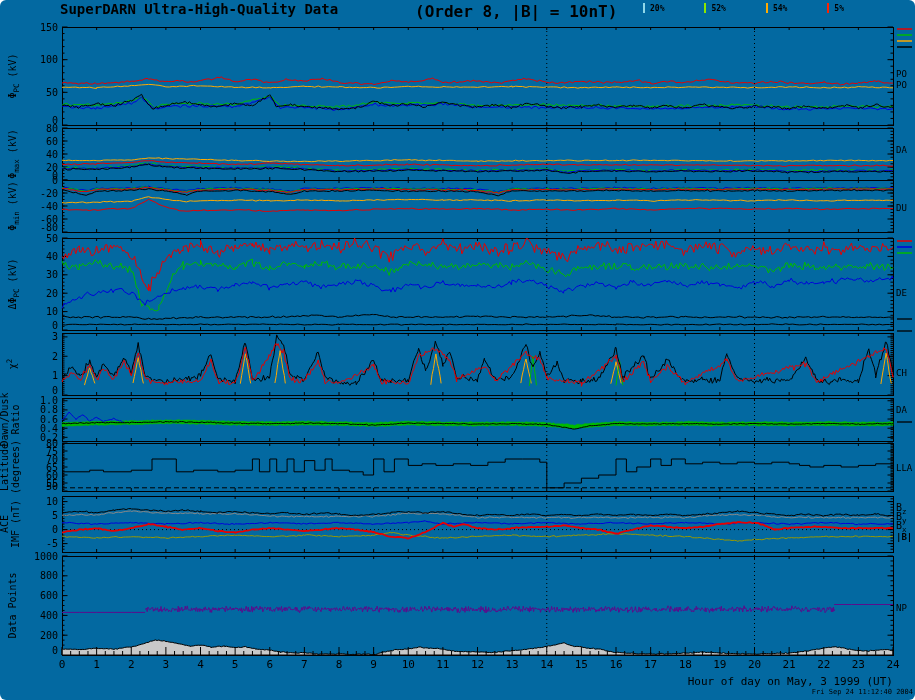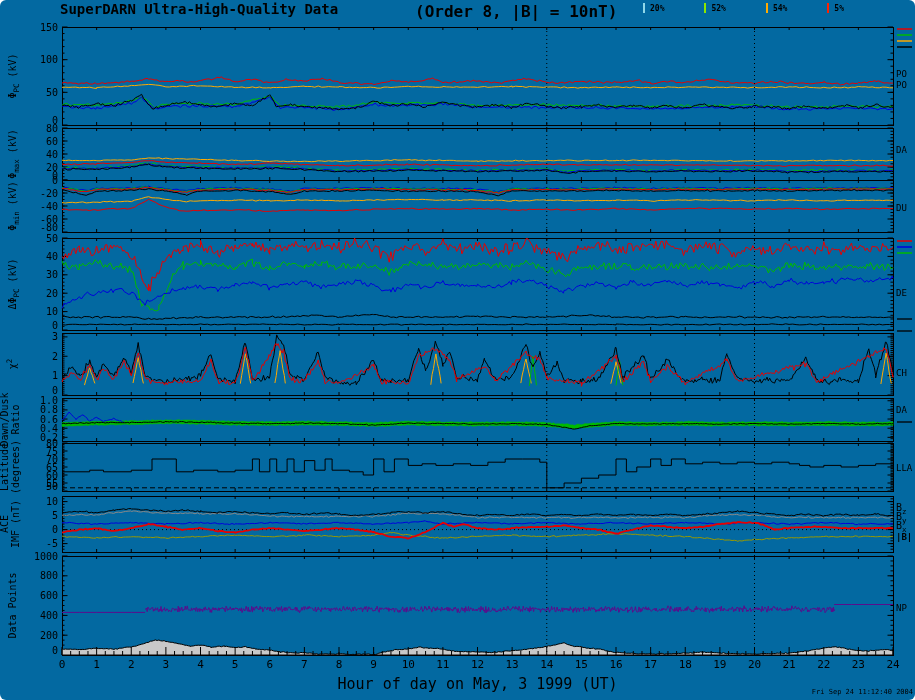--- a/index.html
+++ b/index.html
@@ -6,21 +6,21 @@
   .fig{position:relative;width:915px;height:700px;background:#0369a1;overflow:hidden;
        font-family:"DejaVu Sans Mono",monospace;color:#000;border-radius:6px;}
   .hdr{position:absolute;top:0;left:0;width:915px;height:20px;}
   .title{position:absolute;left:60px;top:1px;font-size:14px;font-weight:bold;white-space:pre;}
   .subtitle{position:absolute;left:415px;top:2px;font-size:16px;font-weight:bold;white-space:pre;}
   .legend{position:absolute;left:643px;top:3px;display:flex;gap:40px;}
   .legend-item{display:flex;align-items:center;gap:5px;font-size:8px;font-weight:bold;}
   .swatch{width:2px;height:10px;display:inline-block;}
   svg{position:absolute;top:0;left:0;}
   svg text{font-family:"DejaVu Sans Mono",monospace;fill:#000;}
-  .xlabel{position:absolute;left:62px;top:675px;width:831px;text-align:center;font-size:15px;}
+  .xlabel{position:absolute;left:62px;top:675px;width:831px;text-align:right;font-size:11px;}
   .stamp{position:absolute;right:2px;top:688px;font-size:7px;margin-left:16px;}
 </style>
 </head>
 <body>
 
 <div class="fig">
   <div class="hdr">
     <span class="title">SuperDARN Ultra-High-Quality Data</span>
     <span class="subtitle">(Order 8, |B| = 10nT)</span>
     <div class="legend" id="legend">

